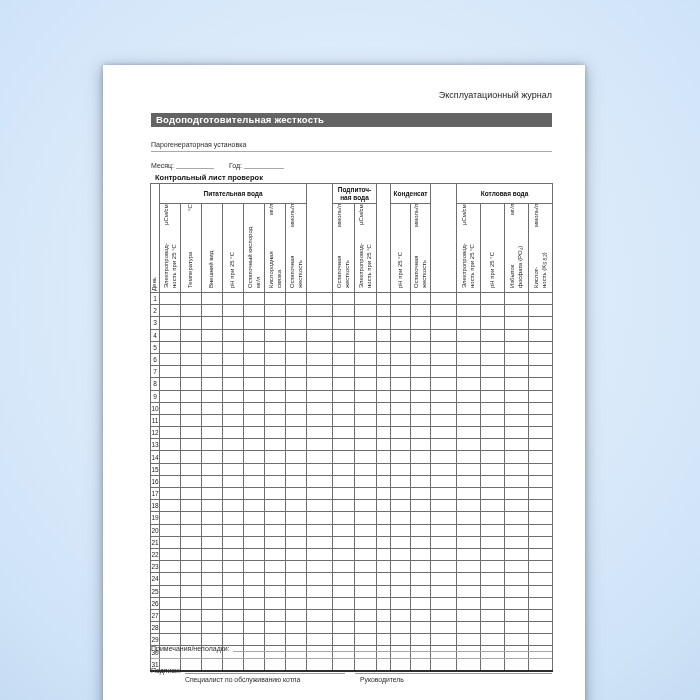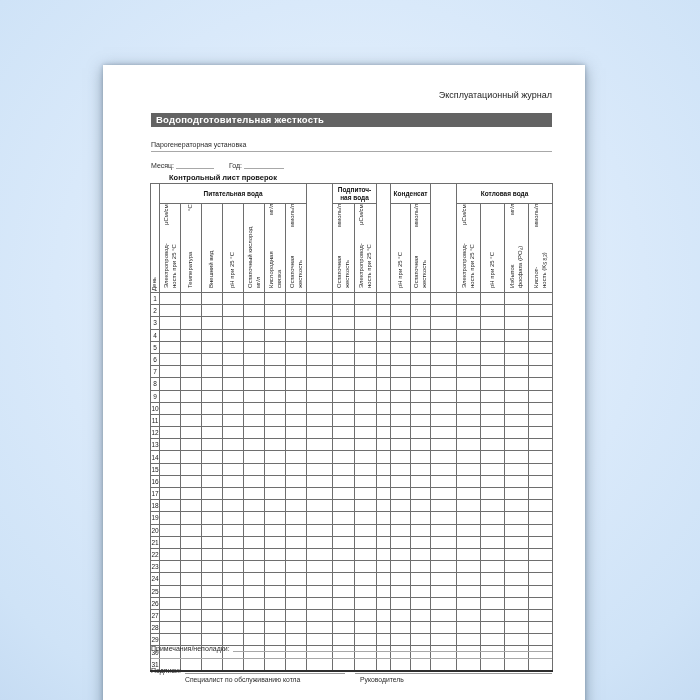--- a/index.html
+++ b/index.html
@@ -14,21 +14,21 @@
     font-size:9px;color:#1c1c1c;}
   .title-bar{position:absolute;left:48px;top:48px;width:401px;height:14px;
     background:var(--title-bar,#636363);color:#ffffff;font-weight:bold;font-size:9.5px;
     line-height:14px;padding-left:5px;box-sizing:border-box;letter-spacing:.2px;}
   .sub-line{position:absolute;left:48px;top:76px;width:401px;height:10px;
     border-bottom:1px solid #a8a8a8;font-size:7px;color:#2a2a2a;}
   .my-row{position:absolute;left:48px;top:95px;height:10px;font-size:7px;color:#2a2a2a;}
   .fill-line{display:inline-block;border-bottom:1px solid #a8a8a8;height:8px;vertical-align:bottom;}
   .m-line{width:38px;margin-right:13px;}
   .y-line{width:40px;}
-  .checklist-title{position:absolute;left:54px;top:108px;font-size:7.5px;font-weight:bold;color:#111;padding-left:12px;}
+  .checklist-title{position:absolute;left:40px;top:108px;font-size:7.5px;font-weight:bold;color:#111;padding-left:12px;}
 
   table.grid{position:absolute;left:47px;top:118px;border-collapse:collapse;table-layout:fixed;
     width:402px;border:1px solid #3f3f3f;}
   table.grid th, table.grid td{border:1px solid #6e6e6e;padding:0;margin:0;}
   .group-row th{font-size:6.5px;font-weight:bold;color:#111;text-align:center;
     vertical-align:middle;height:19px;white-space:pre-line;line-height:1.15;}
   .rot-row th{height:88px;vertical-align:bottom;text-align:center;border-bottom:2px solid #2e2e2e;}
   th.day-th{vertical-align:bottom;text-align:center;border-bottom:2px solid #2e2e2e;}
   .vtext{display:inline-block;writing-mode:vertical-rl;transform:rotate(180deg);
     height:84px;position:relative;font-size:6px;line-height:1.25;font-weight:normal;

